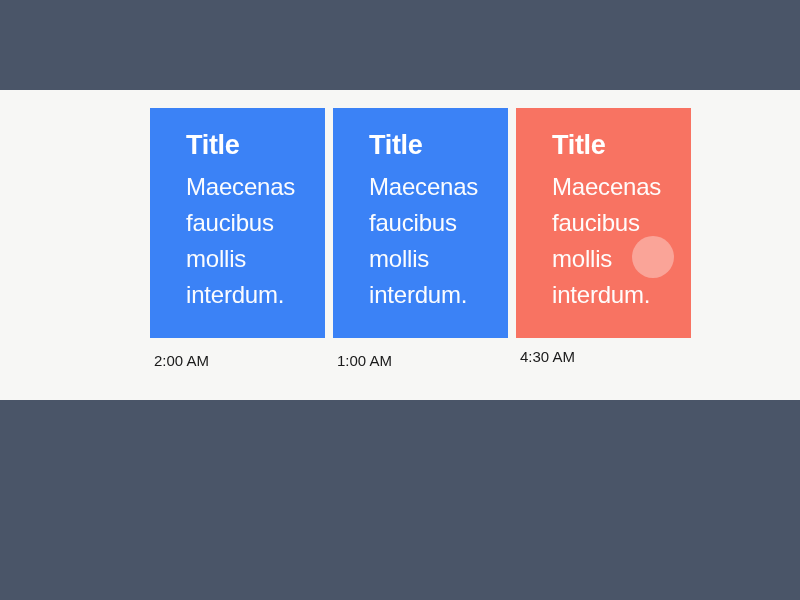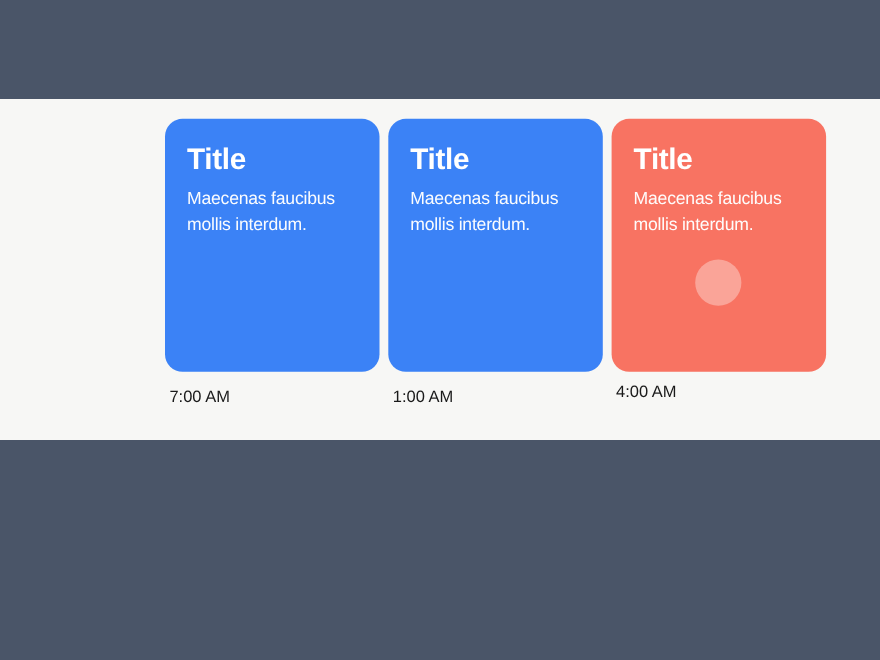--- a/index.html
+++ b/index.html
@@ -25,42 +25,42 @@
       display: flex;
       padding: 18px 0 18px 150px;
     }
     .timeline-item {
       display: flex;
       flex-direction: column;
       margin-right: 8px;
       flex-shrink: 0;
     }
     .card {
-      width: 195px;
+      width: 175px;
       height: 230px;
-      border-radius: 16px;
-      padding: 22px 20px;
+      border-radius: 0;
+      padding: 22px 36px;
       color: #ffffff;
       display: flex;
       flex-direction: column;
     }
     .card-blue {
       background: #3b82f6;
     }
     .card-orange {
       background: #f87362;
     }
     .card-title {
       font-size: 27px;
       font-weight: 600;
       margin-bottom: 8px;
       letter-spacing: -0.3px;
     }
     .card-body {
-      font-size: 16px;
+      font-size: 24px;
       line-height: 1.5;
       font-weight: 400;
       opacity: 0.98;
       letter-spacing: -0.2px;
     }
     .time-label {
       font-size: 15px;
       color: #1a1a1a;
       margin-top: 14px;
       padding-left: 4px;
@@ -83,33 +83,33 @@
   </style>
 </head>
 <body>
 
 <div class="timeline-container">
   <div class="timeline-item">
     <div class="card card-blue">
       <div class="card-title">Title</div>
       <div class="card-body">Maecenas faucibus mollis interdum.</div>
     </div>
-    <div class="time-label">7:00 AM</div>
+    <div class="time-label">2:00 AM</div>
   </div>
 
   <div class="timeline-item">
     <div class="card card-blue">
       <div class="card-title">Title</div>
       <div class="card-body">Maecenas faucibus mollis interdum.</div>
     </div>
     <div class="time-label">1:00 AM</div>
   </div>
 
   <div class="timeline-item">
     <div class="card card-orange">
       <div class="card-title">Title</div>
       <div class="card-body">Maecenas faucibus mollis interdum.</div>
     </div>
-    <div class="time-label time-label-offset">4:00 AM</div>
+    <div class="time-label time-label-offset">4:30 AM</div>
   </div>
 </div>
 
 <div class="cursor-indicator"></div>
 
 </body></html>

